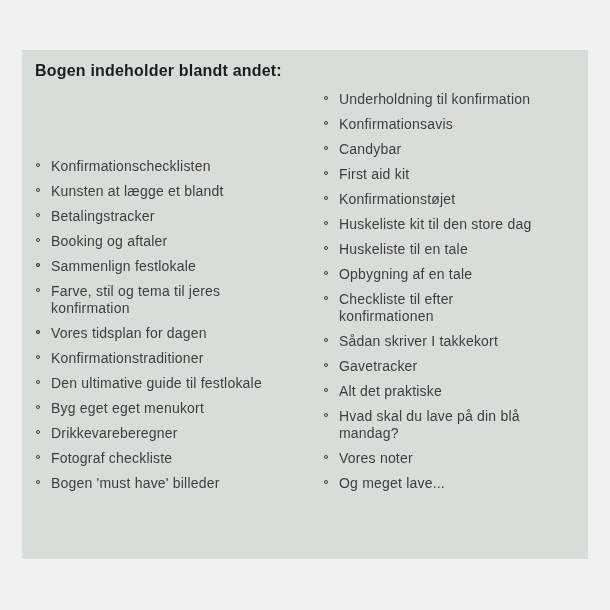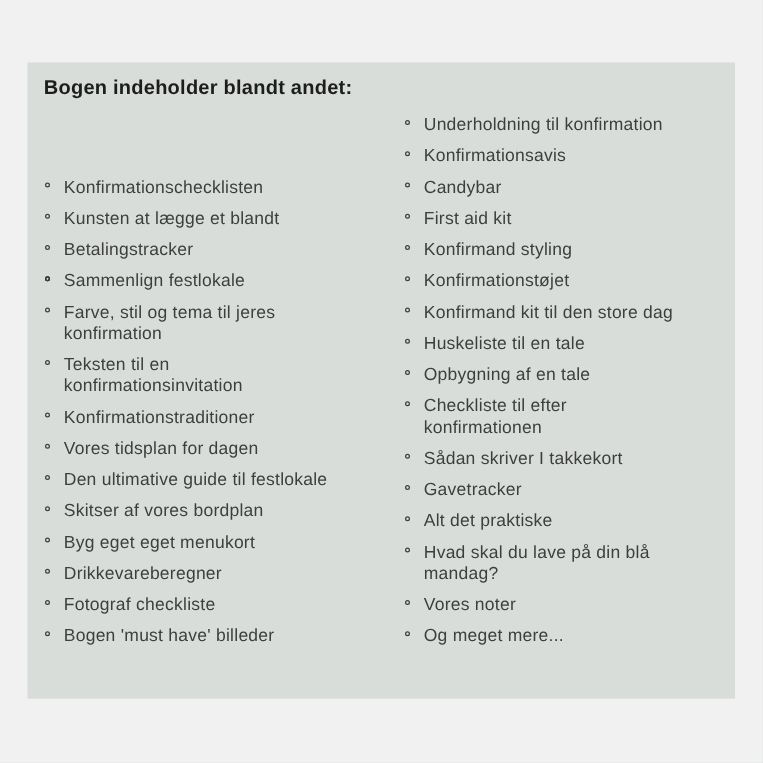--- a/index.html
+++ b/index.html
@@ -74,51 +74,48 @@
 <body>
 
 <div class="page">
   <div class="card">
     <div class="card-title">Bogen indeholder blandt andet:</div>
     <div class="cols">
       <ul class="list col-left">
           <li><span class="bullet"></span><span class="txt">Konfirmationschecklisten</span></li>
           <li><span class="bullet"></span><span class="txt">Kunsten at lægge et blandt</span></li>
           <li><span class="bullet"></span><span class="txt">Betalingstracker</span></li>
-          <li><span class="bullet"></span></li>
+          <li><span class="bullet"></span><span class="txt">Booking og aftaler</span></li>
           <li><span class="bullet"></span></li>
           <li><span class="bullet"></span><span class="txt">Sammenlign festlokale</span></li>
           <li><span class="bullet"></span><span class="txt">Farve, stil og tema til jeres
 konfirmation</span></li>
-          <li><span class="bullet"></span><span class="txt">Teksten til en
-konfirmationsinvitation</span></li>
+          <li><span class="bullet"></span></li>
+          <li><span class="bullet"></span><span class="txt">Vores tidsplan for dagen</span></li>
           <li><span class="bullet"></span><span class="txt">Konfirmationstraditioner</span></li>
-          <li><span class="bullet"></span><span class="txt">Vores tidsplan for dagen</span></li>
           <li><span class="bullet"></span><span class="txt">Den ultimative guide til festlokale</span></li>
-          <li><span class="bullet"></span><span class="txt">Skitser af vores bordplan</span></li>
           <li><span class="bullet"></span><span class="txt">Byg eget eget menukort</span></li>
           <li><span class="bullet"></span><span class="txt">Drikkevareberegner</span></li>
           <li><span class="bullet"></span><span class="txt">Fotograf checkliste</span></li>
           <li><span class="bullet"></span><span class="txt">Bogen 'must have' billeder</span></li>
         </ul>
       <ul class="list col-right">
           <li><span class="bullet"></span><span class="txt">Underholdning til konfirmation</span></li>
           <li><span class="bullet"></span><span class="txt">Konfirmationsavis</span></li>
           <li><span class="bullet"></span><span class="txt">Candybar</span></li>
           <li><span class="bullet"></span><span class="txt">First aid kit</span></li>
-          <li><span class="bullet"></span><span class="txt">Konfirmand styling</span></li>
           <li><span class="bullet"></span><span class="txt">Konfirmationstøjet</span></li>
-          <li><span class="bullet"></span><span class="txt">Konfirmand kit til den store dag</span></li>
+          <li><span class="bullet"></span><span class="txt">Huskeliste kit til den store dag</span></li>
           <li><span class="bullet"></span><span class="txt">Huskeliste til en tale</span></li>
           <li><span class="bullet"></span><span class="txt">Opbygning af en tale</span></li>
           <li><span class="bullet"></span><span class="txt">Checkliste til efter
 konfirmationen</span></li>
           <li><span class="bullet"></span><span class="txt">Sådan skriver I takkekort</span></li>
           <li><span class="bullet"></span><span class="txt">Gavetracker</span></li>
           <li><span class="bullet"></span><span class="txt">Alt det praktiske</span></li>
           <li><span class="bullet"></span><span class="txt">Hvad skal du lave på din blå
 mandag?</span></li>
           <li><span class="bullet"></span><span class="txt">Vores noter</span></li>
-          <li><span class="bullet"></span><span class="txt">Og meget mere...</span></li>
+          <li><span class="bullet"></span><span class="txt">Og meget lave...</span></li>
         </ul>
     </div>
   </div>
 </div>
 
 </body></html>

